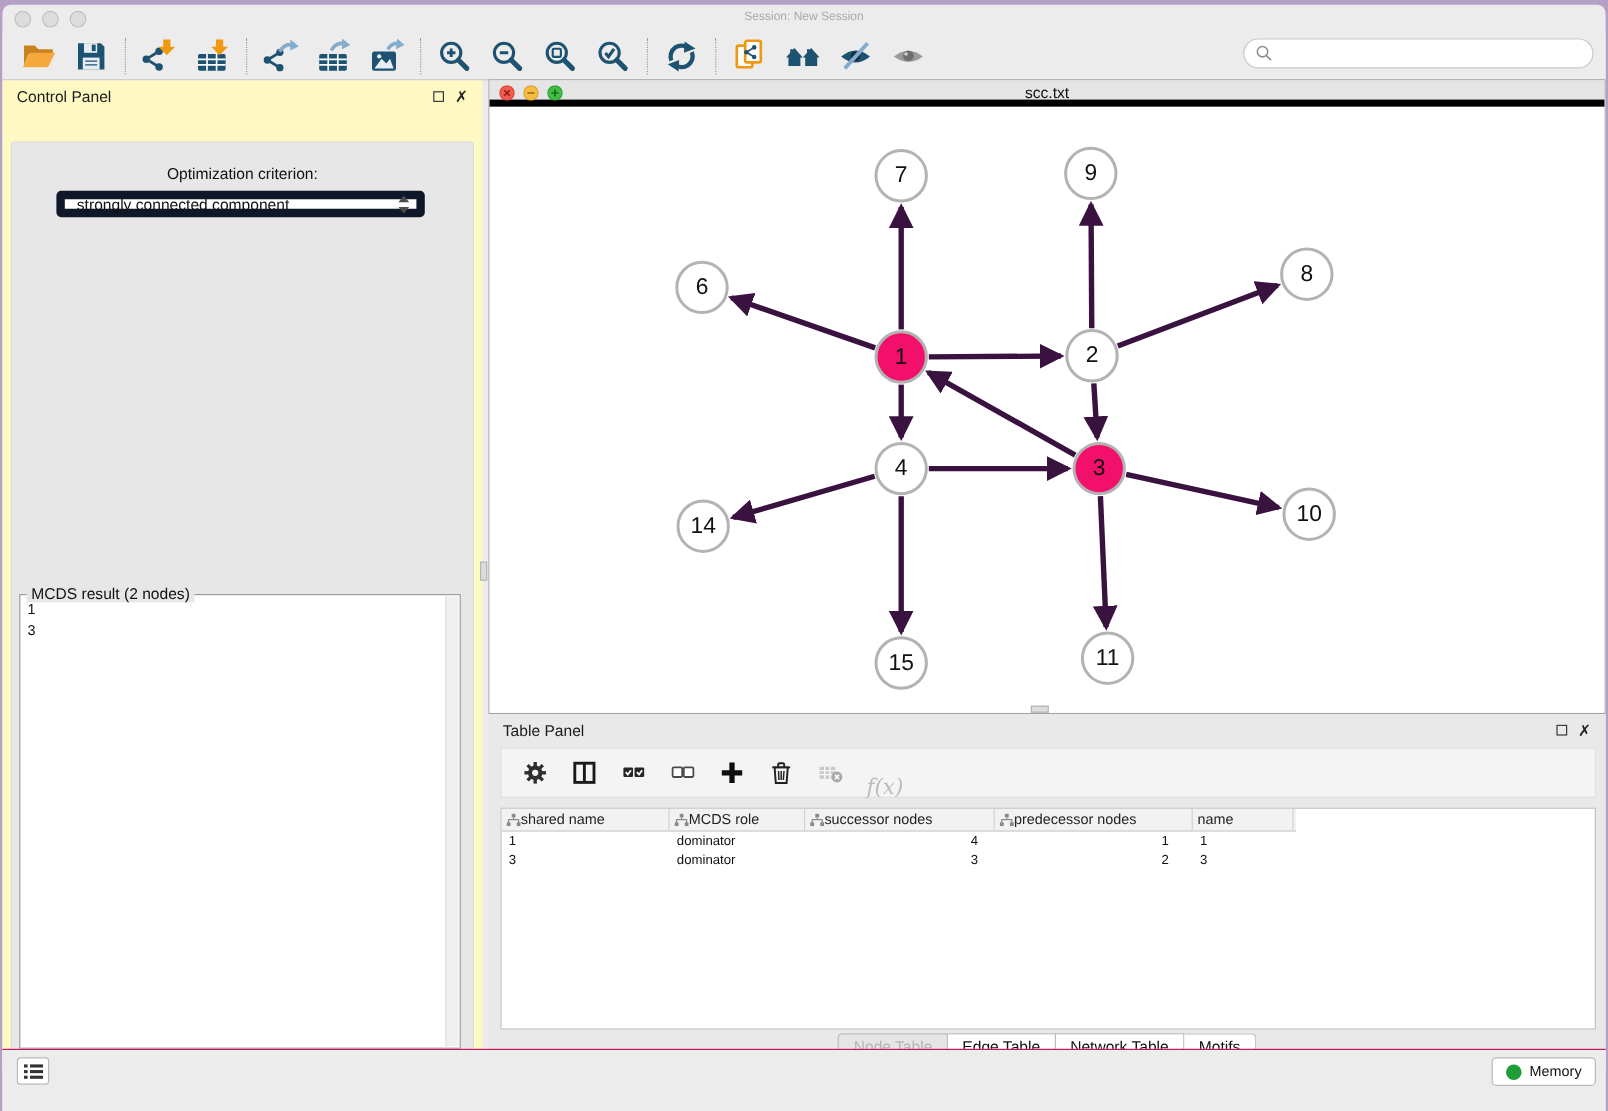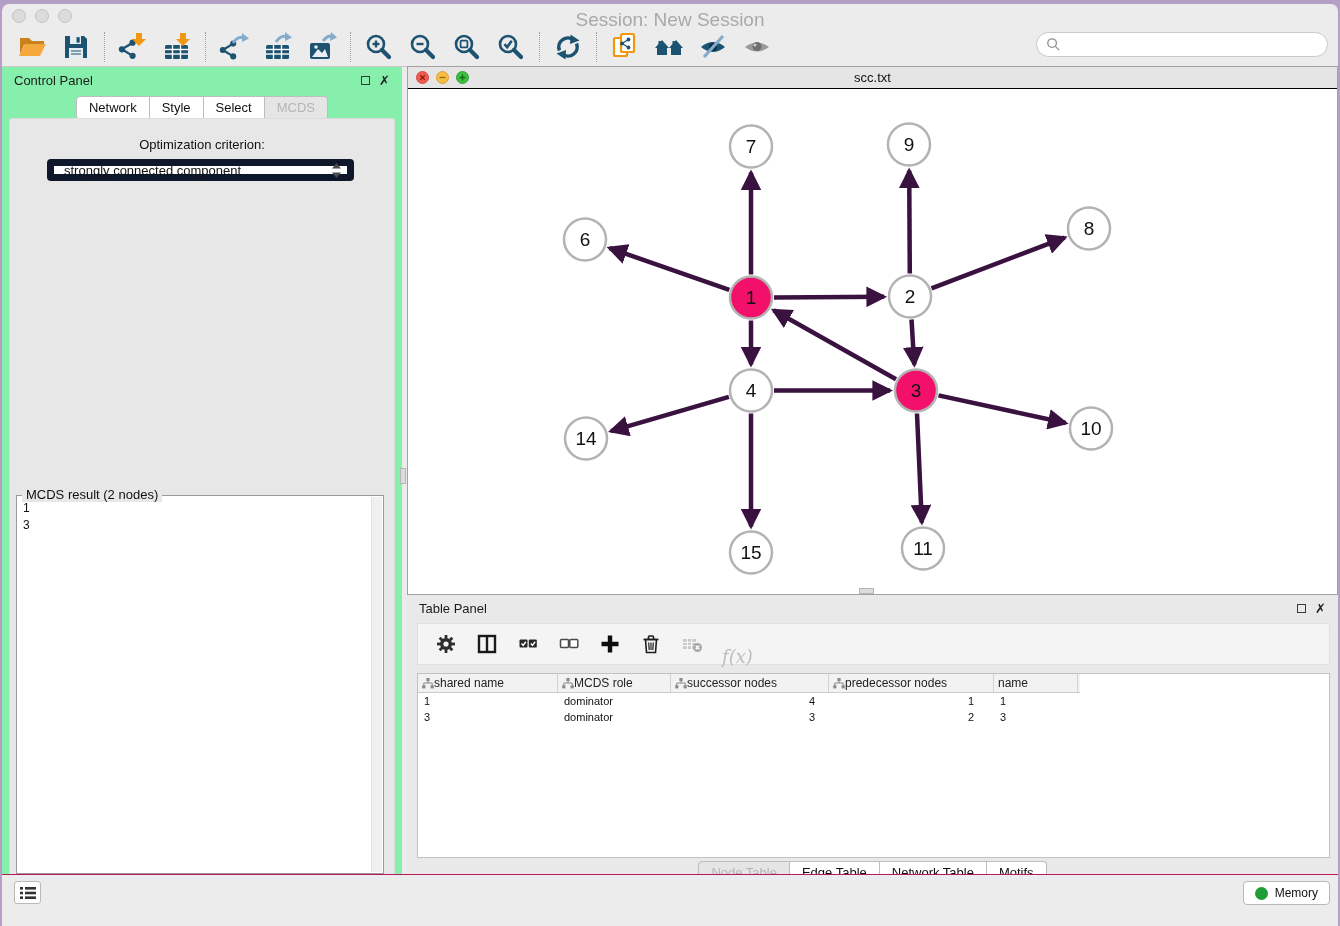--- a/index.html
+++ b/index.html
@@ -9,41 +9,41 @@
     background:#b49fc6;
     font-family:"Liberation Sans","DejaVu Sans",sans-serif;
     -webkit-font-smoothing:antialiased;
   }
   #chrome { position:absolute; left:2px; top:4px; right:2px; bottom:0; background:#ececec; border-radius:7px 7px 0 0; }
 
   
   .titlebar { position:absolute; left:2px; top:4px; right:2px; height:24px; border-radius:7px 7px 0 0; }
   .tl-dots { position:absolute; left:10px; top:5px; display:flex; gap:9px; }
   .tl-dot { width:14px; height:14px; border-radius:50%; background:#dcdcdc; border:1px solid #c2c2c2; }
-  .win-title { position:absolute; left:0; right:0; top:5px; text-align:center; font-size:19px; color:#a9a9a9; }
+  .win-title { position:absolute; left:0; right:0; top:5px; text-align:center; font-size:10px; color:#a9a9a9; }
 
   
   .toolbar { position:absolute; left:2px; top:28px; right:2px; height:39px; background:#ececec;
              border-bottom:1px solid #c9c9c9; display:flex; align-items:center; padding-left:8px; }
   .tbtn { width:44px; height:34px; display:flex; align-items:center; justify-content:center; cursor:default; }
   .tbtn svg { width:30px; height:30px; }
   .sep { width:1px; height:30px; border-left:1px dotted #9f9f9f; margin:0 6px; }
   .search-box { position:absolute; right:12px; top:32px; width:292px; height:25px; background:#fff;
                 border:1px solid #c9c9c9; border-radius:13px; display:flex; align-items:center; padding:0 9px; }
   .search-box input { border:none; outline:none; flex:1; font-size:13px; background:transparent; margin-left:5px;
                       font-family:"Liberation Sans","DejaVu Sans",sans-serif; }
 
   
   .panel-title { font-size:13px; color:#1c1c1c; }
   .panel-btns { position:absolute; display:flex; gap:9px; align-items:center; }
   .float-btn { width:9px; height:9px; border:1.5px solid #3a3a3a; background:transparent; }
   .close-btn { font-size:13px; font-weight:bold; color:#222; line-height:11px; }
 
   
-  #control-panel { position:absolute; left:2px; top:67px; width:400px; bottom:35px; background:#86efac; }
+  #control-panel { position:absolute; left:2px; top:67px; width:400px; bottom:35px; background:#fef9c3; }
   #cp-title { position:absolute; left:12px; top:6px; }
   #cp-btns { right:12px; top:8px; }
   .tabs-row { display:flex; justify-content:center; }
   #cp-tabs { position:absolute; left:0; right:0; top:29px; }
   .tab { font-size:13px; padding:3px 12px 4px; background:#fff; border:1px solid #bdbdbd; border-left:none; color:#111; white-space:nowrap; }
   .tab:first-child { border-left:1px solid #bdbdbd; border-radius:4px 0 0 4px; }
   .tab:last-child { border-radius:0 4px 4px 0; }
   .tab.active { background:#e5e5e5; color:#b5b5b5; }
   #cp-body { position:absolute; left:7px; right:7px; top:51px; bottom:5px; background:#e7e7e7;
              border:1px solid #dcdcdc; border-radius:3px; }
@@ -55,21 +55,21 @@
   .push-btn { height:22px; background:#fff; border:1px solid #b3b3b3; border-radius:4px; font-size:13px;
               color:#111; padding:2px 17px; display:inline-block; }
   #mcds-box { position:absolute; left:6px; right:10px; top:376px; bottom:11px; background:#fff; border:1px solid #9b9b9b; }
   #mcds-legend { position:absolute; top:-9px; left:5px; background:#e7e7e7; font-size:13px; padding:0 4px; color:#111; }
   #mcds-result-list { position:absolute; left:6px; top:4px; right:16px; bottom:2px; overflow:hidden; }
   .result-line { font-size:12px; line-height:17px; color:#111; }
   .result-scroll { position:absolute; top:1px; bottom:1px; right:1px; width:11px; background:#f0f0f0; border-left:1px solid #e2e2e2; }
 
   
   #network-window { position:absolute; left:407px; top:66px; right:2px; height:529px; background:#fff; border:1px solid #a2a2a2; }
-  .nw-titlebar { position:relative; height:22px; background:#e5e5e5; border-bottom:1px solid #000000; }
+  .nw-titlebar { position:relative; height:22px; background:#e5e5e5; border-bottom:6px solid #000000; }
   .nw-lights { position:absolute; left:8px; top:4px; display:flex; gap:7px; }
   .nw-title { text-align:center; font-size:13px; line-height:21px; color:#111; }
   #graph-wrap { position:absolute; left:0; right:0; top:22px; bottom:0; background:#fff; }
   #graph-svg { display:block; width:100%; height:100%; }
   .v-grip { position:absolute; left:400px; top:468px; width:6px; height:16px; background:#dcdcdc; border:1px solid #b5b5b5; }
   .h-grip { position:absolute; left:859px; top:588px; width:15px; height:6px; background:#dcdcdc; border:1px solid #b5b5b5; }
 
   
   #table-panel { position:absolute; left:407px; top:595px; right:2px; bottom:35px; background:#e9e9e9; }
   #tp-title { position:absolute; left:12px; top:6px; }
@@ -274,26 +274,20 @@
     </svg>
   <input placeholder="" style="">
 </div>
 
 <div id="control-panel">
   <div id="cp-title" class="panel-title">Control Panel</div>
   <div id="cp-btns" class="panel-btns">
     <span class="float-btn"></span>
     <span class="close-btn">✗</span>
   </div>
-  <div id="cp-tabs" class="tabs-row">
-      <span class="tab">Network</span>
-      <span class="tab">Style</span>
-      <span class="tab">Select</span>
-      <span class="tab active">MCDS</span>
-    </div>
   <div id="cp-body">
     <div id="opt-label">Optimization criterion:</div>
     <div id="criterion-select">
       <span class="sel-val">strongly connected component</span>
       <svg width="9" height="15" viewBox="0 0 9 15">
           <polygon points="4.5,0 9,5.5 0,5.5" fill="#4c4c4c"></polygon>
           <polygon points="0,9.5 9,9.5 4.5,15" fill="#4c4c4c"></polygon>
         </svg>
     </div>
     <div id="mcds-box">

